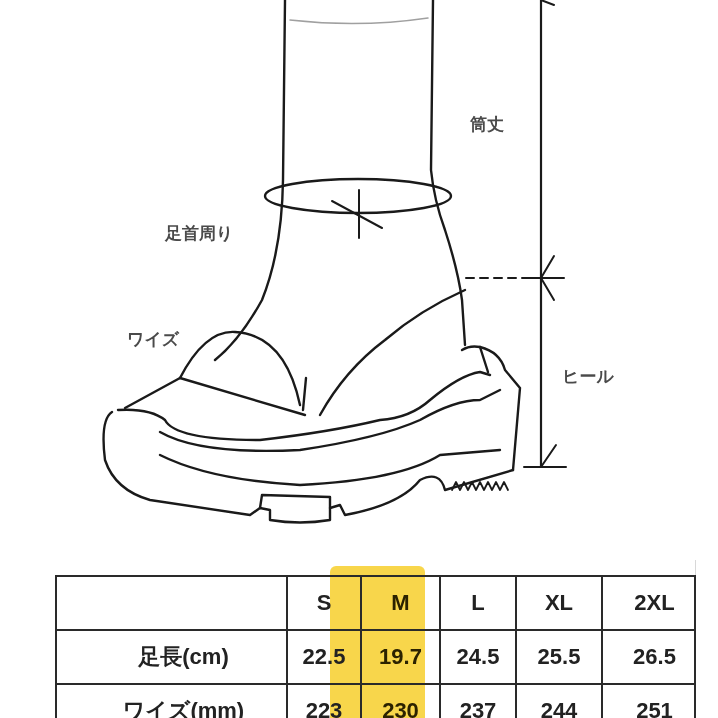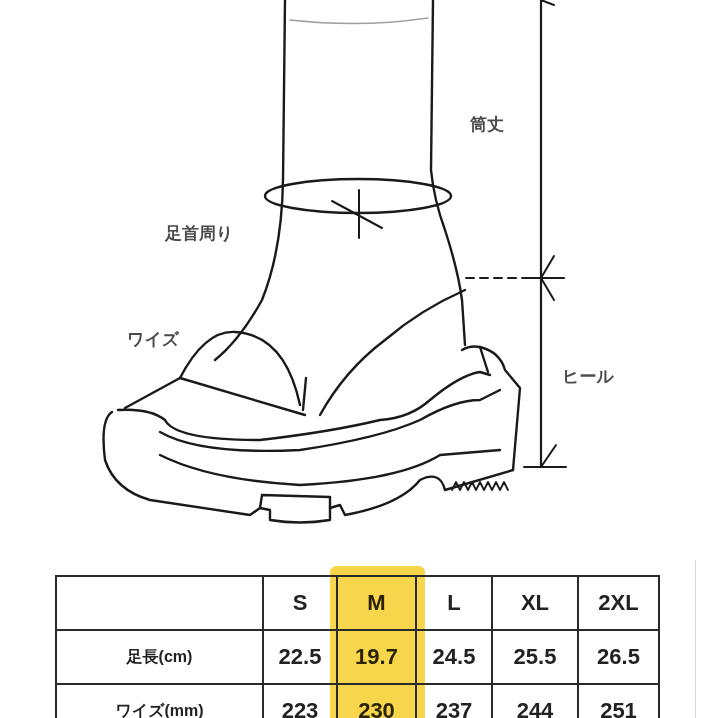--- a/index.html
+++ b/index.html
@@ -4,26 +4,26 @@
 <style>
   html, body { margin:0; padding:0; background:#ffffff; }
   body { width:718px; height:718px; position:relative; overflow:hidden; font-family:"DejaVu Sans", sans-serif; }
   .diagram { position:absolute; left:0; top:0; width:718px; height:560px;font-weight:bold; }
   .diagram svg { position:absolute; left:0; top:0; }
   .label { position:absolute; color:#4a4a4a; font-size:17px; font-family:"DejaVu Sans", sans-serif; white-space:nowrap; }
   .edge-line { position:absolute; left:695px; top:560px; width:1px; height:158px; background:#d8d8d8; }
   .highlight { position:absolute; left:330px; top:566px; width:95px; height:160px; background:#f7d23c; border-radius:6px 6px 0 0; opacity:0.92; }
   table.size { position:absolute; left:55px; top:575px; border-collapse:collapse; font-family:"Liberation Sans", sans-serif; }
   table.size td { border:2px solid #2a2a2a; height:52px; text-align:center; font-size:22px; font-weight:bold; color:#222; padding:0; }
-  table.size td.rowlabel { width:205px; font-size:16px; }
+  table.size td.rowlabel { width:205px; font-size:22px;padding-left:24px; }
   table.size td.c-s { width:72px; }
   table.size td.c-m { width:77px; background:transparent; color:#2b2200; }
   table.size td.c-l { width:74px; }
   table.size td.c-xl { width:84px;margin-left:8px; }
-  table.size td.c-2xl { width:79px; }
+  table.size td.c-2xl { width:79px;padding-left:12px; }
 </style>
 </head>
 <body>
 
 <div class="diagram">
   <svg width="718" height="560" viewBox="0 0 718 560">
     <g fill="none" stroke="#1a1a1a" stroke-width="2.4" stroke-linecap="round" stroke-linejoin="round">
 
       <path d="M285 0 L283 180 Q282 250 262 300 Q240 340 215 360"></path>
       <path d="M433 0 L431 170 Q434 200 445 230 Q458 270 462 300 L465 345"></path>

